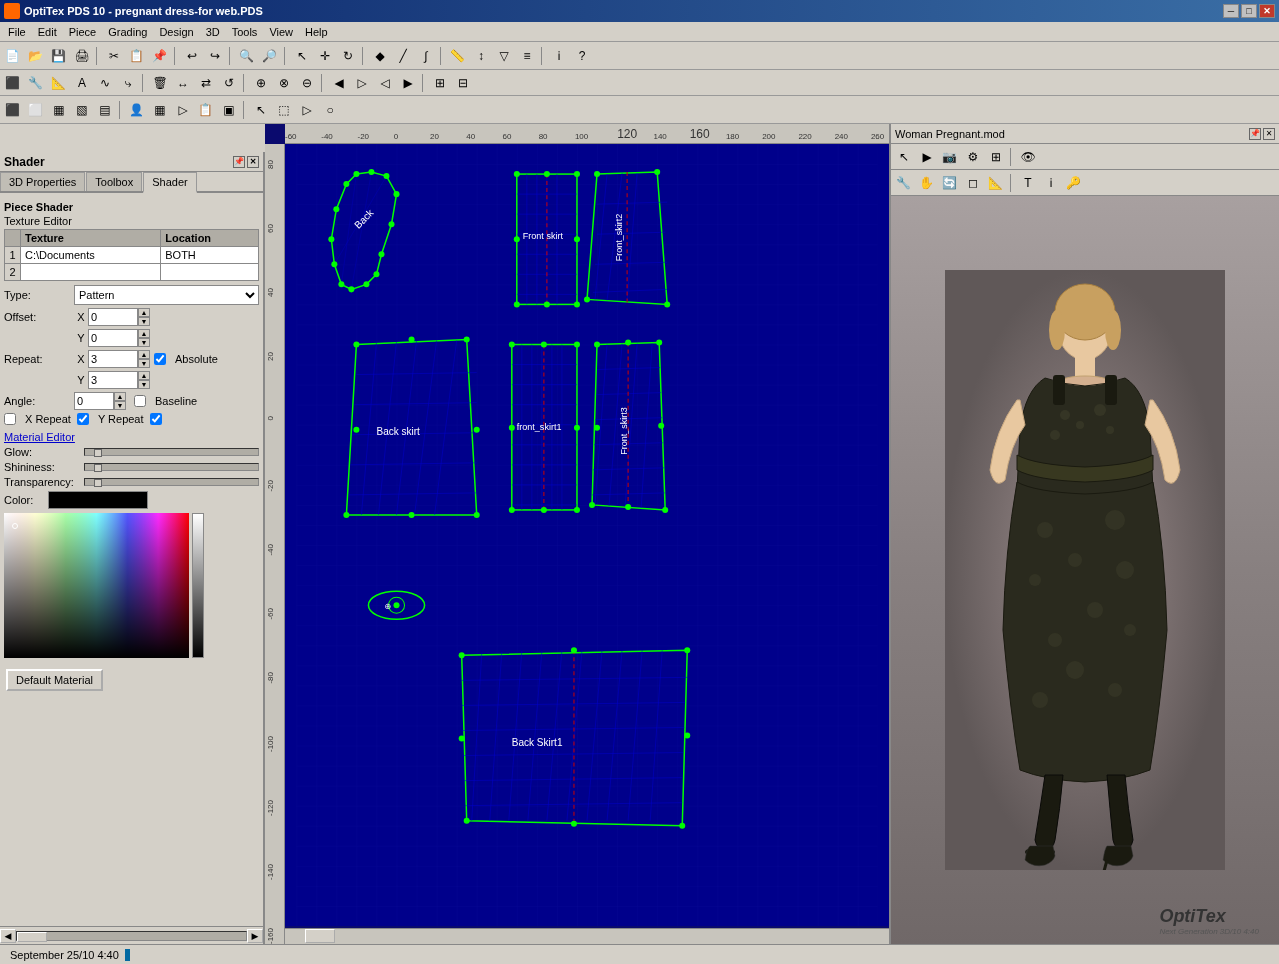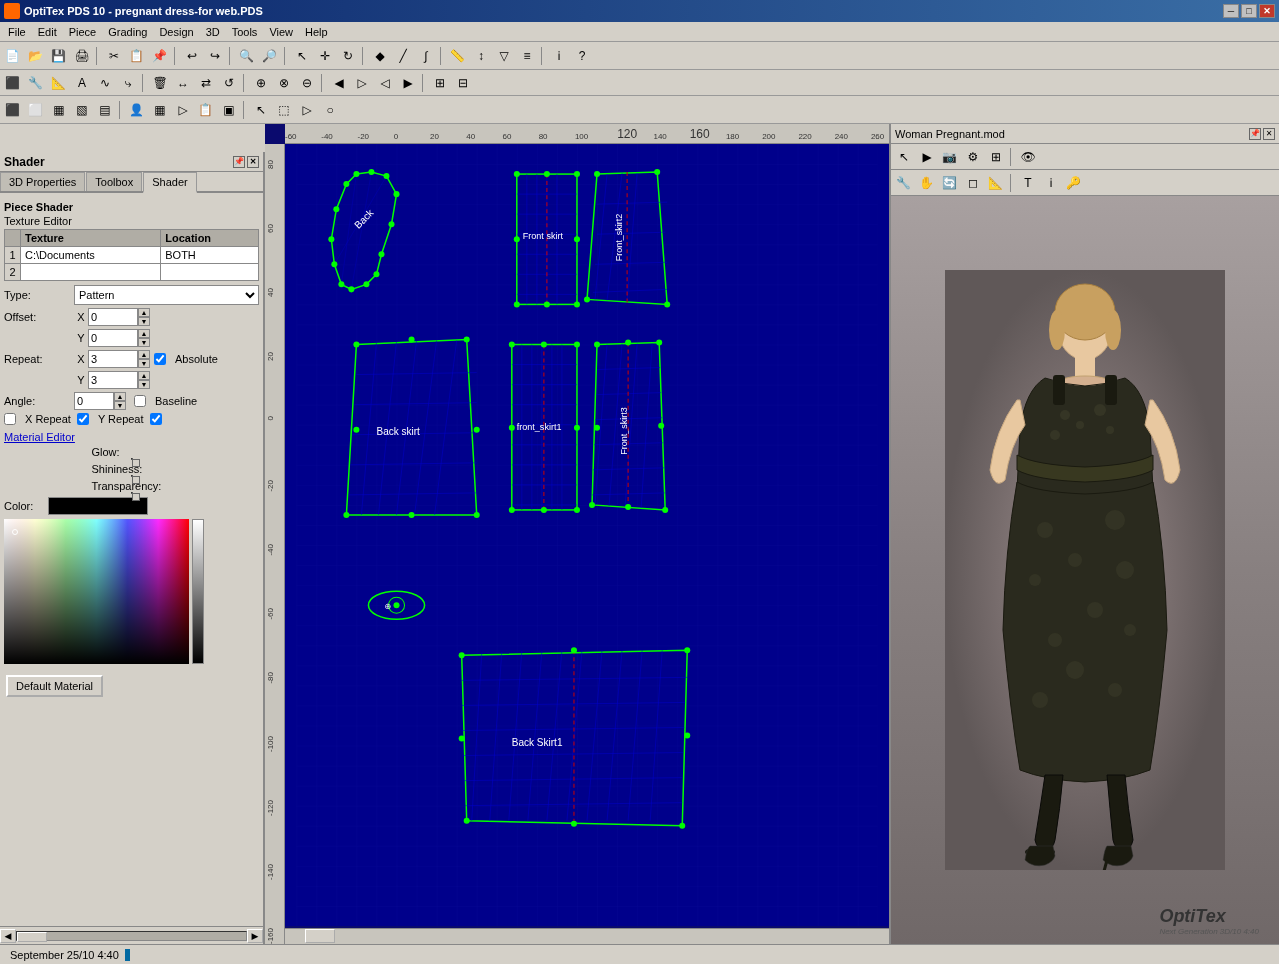--- a/index.html
+++ b/index.html
@@ -178,21 +178,21 @@
       padding: 0 2px;
     }
     .spin-btn { width: 12px; height: 9px; border: 1px solid #888; background: #d4d0c8; display: flex; align-items: center; justify-content: center; font-size: 7px; cursor: pointer; }
     .spin-group { display: flex; flex-direction: column; }
 
     .checkbox-label { display: flex; align-items: flex-end; gap: 9px; }
     input[type=checkbox] { width: 12px; height: 12px; }
 
     
     .mat-section { margin-top: 6px; }
-    .mat-row { display: flex; align-items: center; margin: 3px 0; flex-direction: column; }
+    .mat-row { display: flex; align-items: center; margin: 3px 0; }
     .mat-label { width: 80px; font-size: 11px; }
 
     .color-row { display: flex; align-items: center; margin: 3px 0; }
     .color-label { width: 44px; font-size: 11px; }
     .color-select { width: 100px; height: 18px; border: 1px solid #888; background: black; }
 
     
     #color-picker {
       width: 200px;
       height: 150px;

